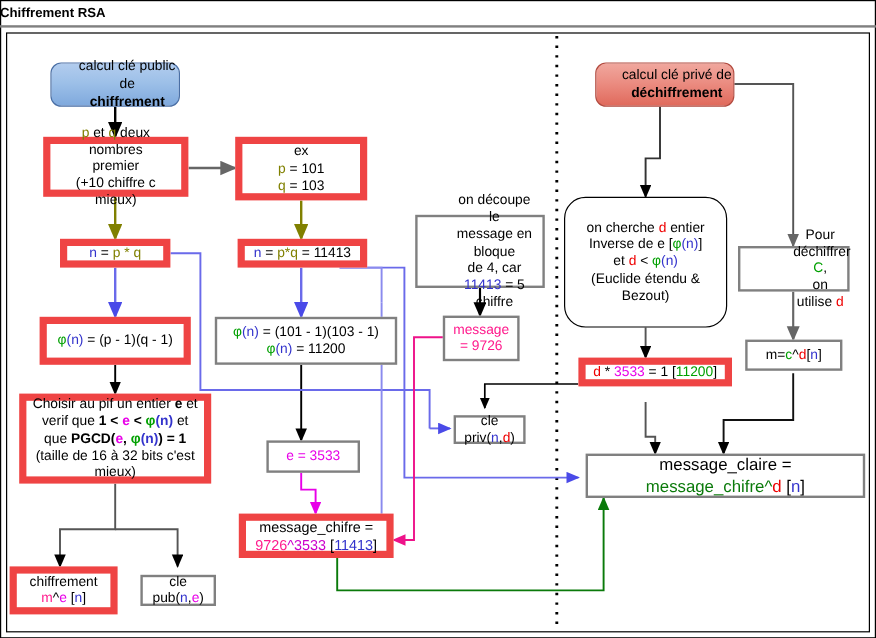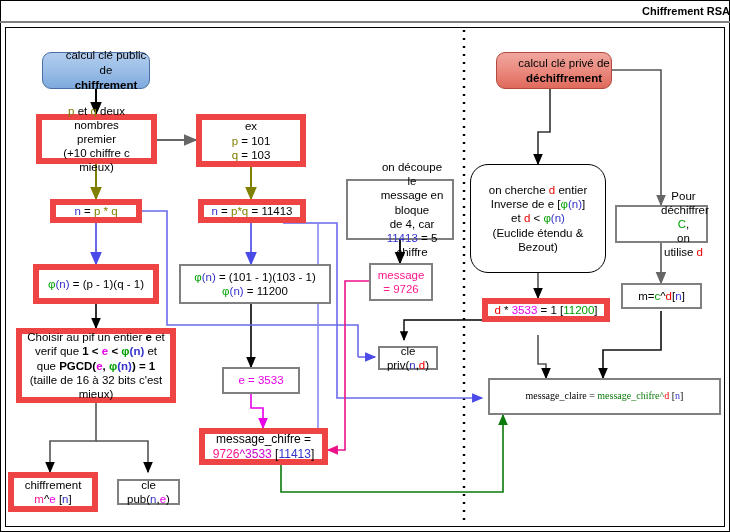--- a/index.html
+++ b/index.html
@@ -2,21 +2,21 @@
 <html><head>
 <meta charset="utf-8">
 <style>
   html,body{margin:0;padding:0;background:#ffffff;}
   body{font-family:"Liberation Sans",sans-serif;}
   #root{position:relative;width:730px;height:532px;background:#fff;overflow:hidden;}
 
   
   .frame{position:absolute;left:0;top:0;width:730px;height:532px;box-sizing:border-box;border:1px solid #000;}
   .titlebar{position:absolute;left:0;top:0;width:730px;height:23px;box-sizing:border-box;
-            border-bottom:2px solid #808080;display:flex;align-items:center;justify-content:flex-end;}
+            border-bottom:2px solid #808080;display:flex;align-items:center;justify-content:flex-start;}
   .titlebar .t{font-size:11px;font-weight:bold;color:#000;}
   .canvas{position:absolute;left:5px;top:27px;width:720px;height:500px;box-sizing:border-box;border:1px solid #000;}
 
   
   svg.wires{position:absolute;left:0;top:0;width:730px;height:532px;pointer-events:none;}
 
   
   .node{position:absolute;box-sizing:border-box;display:flex;align-items:center;justify-content:center;
         text-align:center;font-size:11.5px;color:#000;line-height:1.22;}
   .node.rect{border:6px solid #ef4444;background:#fff;text-align:center;}
@@ -268,18 +268,18 @@
     </div>
   </div>
 
   <div class="node rectg" style="left:621px;top:283px;width:81px;height:26px;">
     <div class="inner">
       <span>m=</span><span class="c-phi">c</span><span>^</span><span class="c-d">d</span><span>[</span><span class="c-n">n</span><span>]</span>
     </div>
   </div>
 
   <div class="node rectg" style="left:488px;top:378px;width:233px;height:37px;">
-    <div class="inner" style="font-size:10px;font-family:Liberation Serif, serif;">
+    <div class="inner" style="font-size:14px;">
       <span>message_claire = </span><span class="c-green">message_chifre^</span><span class="c-d">d</span><span> [</span><span class="c-n">n</span><span>]</span>
     </div>
   </div>
 
 </div>
 
 </body></html>

